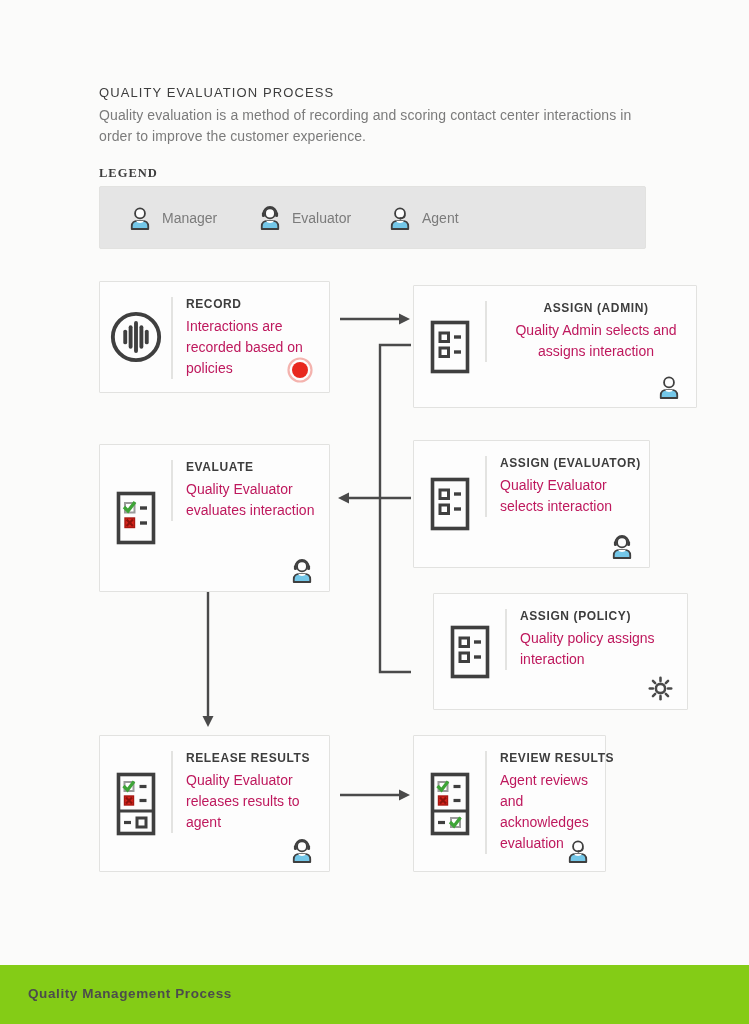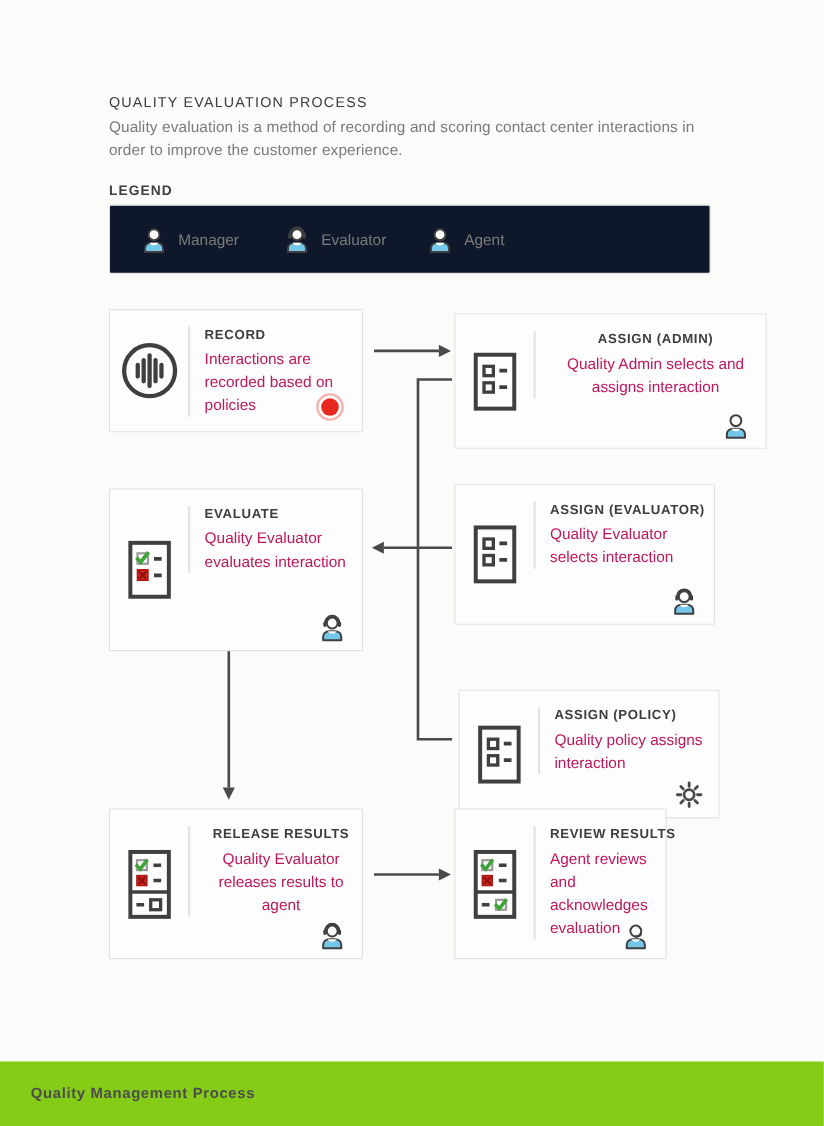--- a/index.html
+++ b/index.html
@@ -12,25 +12,25 @@
   .page-title{
     position:absolute;left:99px;top:85px;margin:0;
     font-size:13px;font-weight:400;letter-spacing:1.1px;color:#3d3d3d;
   }
   .page-desc{
     position:absolute;left:99px;top:105px;width:548px;margin:0;
     font-size:14px;line-height:21px;color:#7b7b7b;letter-spacing:.1px;
   }
   .legend-label{
     position:absolute;left:99px;top:166px;margin:0;
-    font-size:12.5px;font-weight:700;letter-spacing:1px;color:#3d3d3d;
+    font-size:12.5px;font-weight:700;letter-spacing:1px;color:#3d3d3d;font-family:Liberation Serif, serif;
   }
   .legend-box{
     position:absolute;left:99px;top:186px;width:547px;height:63px;
-    background:#0f172a;border:1px solid #e2e2e0;border-radius:2px;
+    background:#e5e5e5;border:1px solid #e2e2e0;border-radius:2px;
     display:flex;align-items:center;padding-left:26px;box-sizing:border-box;
   }
   .legend-item{display:flex;align-items:center;width:130px;}
   .legend-item .p-icon{margin-right:8px;display:inline-flex;}
   .legend-item-label{font-size:14px;color:#7b7b7b;}
 
   .card{
     position:absolute;background:#fdfdfd;border:1px solid #e2e2e0;
     box-sizing:border-box;border-radius:1px;
   }
@@ -215,21 +215,21 @@
       <path d="M7 30 L7 26.5 C7 22.5 10 20 14 20 L20 20 C24 20 27 22.5 27 26.5 L27 30 Z" fill="#74c7e8" stroke="#3f3f3f" stroke-width="2.2" stroke-linejoin="round"></path>
       <path d="M12 20 A 5.5 4.8 0 0 0 22 20 Z" fill="#fdfdfd"></path>
       <circle cx="17" cy="11" r="6" fill="#fdfdfd" stroke="#3f3f3f" stroke-width="2.2"></circle>
       <path d="M9.2 11 A 7.8 7.8 0 0 1 24.8 11" fill="none" stroke="#3f3f3f" stroke-width="2.4"></path>
       <rect x="7.2" y="9.6" width="3.6" height="5.8" rx="1.6" fill="#3f3f3f"></rect>
       <rect x="23.2" y="9.6" width="3.6" height="5.8" rx="1.6" fill="#3f3f3f"></rect>
     </svg>
   </div>
 </div>
 
-<div class="card" style="left:417px;top:593px;width:237px;height:117px;margin-top:34px;">
+<div class="card" style="left:433px;top:593px;width:255px;height:117px;">
   <div class="icon-col">
     <svg width="46" height="56" viewBox="0 0 46 56">
       <rect x="5.5" y="3.5" width="35" height="49" fill="none" stroke="#3f3f3f" stroke-width="3.6"></rect>
       <rect x="13" y="14" width="8.5" height="8.5" fill="none" stroke="#3f3f3f" stroke-width="3"></rect>
       <line x1="27" y1="18" x2="34" y2="18" stroke="#3f3f3f" stroke-width="3.4"></line>
       <rect x="13" y="29" width="8.5" height="8.5" fill="none" stroke="#3f3f3f" stroke-width="3"></rect>
       <line x1="27" y1="33" x2="34" y2="33" stroke="#3f3f3f" stroke-width="3.4"></line>
     </svg>
   </div>
   <div class="text-col">
@@ -246,21 +246,21 @@
         <line x1="10.3" y1="23.7" x2="7.5" y2="26.5"></line>
         <line x1="7.5" y1="17" x2="3.5" y2="17"></line>
         <line x1="10.3" y1="10.3" x2="7.5" y2="7.5"></line>
         <line x1="17" y1="7.5" x2="17" y2="3.5"></line>
         <line x1="23.7" y1="10.3" x2="26.5" y2="7.5"></line>
       </g>
     </svg>
   </div>
 </div>
 
-<div class="card" style="left:99px;top:735px;width:231px;height:137px;text-align:center;">
+<div class="card" style="left:99px;top:735px;width:231px;height:137px;">
   <div class="icon-col">
     <svg width="44" height="66" viewBox="0 0 44 66">
       <rect x="4.5" y="3.5" width="35" height="59" fill="none" stroke="#3f3f3f" stroke-width="3.6"></rect>
       <rect x="10.5" y="11" width="9" height="9" fill="#ffffff" stroke="#9a9a9a" stroke-width="2"></rect>
       <path d="M9.5 15 L13.5 19 L20 10.5" fill="none" stroke="#3ea437" stroke-width="3.2"></path>
       <line x1="25.5" y1="15.5" x2="32.5" y2="15.5" stroke="#3f3f3f" stroke-width="3.2"></line>
       <rect x="10.5" y="25" width="9" height="9" fill="#d8251d" stroke="#a81812" stroke-width="1.4"></rect>
       <path d="M12 26.5 L18 32.5 M18 26.5 L12 32.5" stroke="#8f130c" stroke-width="2.2"></path>
       <line x1="25.5" y1="29.5" x2="32.5" y2="29.5" stroke="#3f3f3f" stroke-width="3.2"></line>
       <line x1="4.5" y1="40" x2="39.5" y2="40" stroke="#3f3f3f" stroke-width="3.2"></line>

